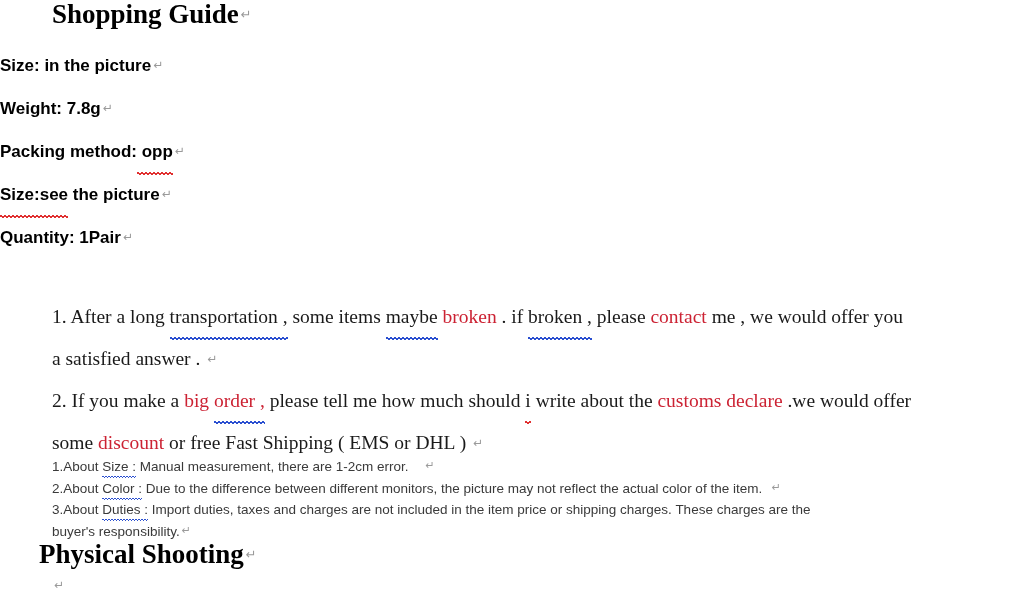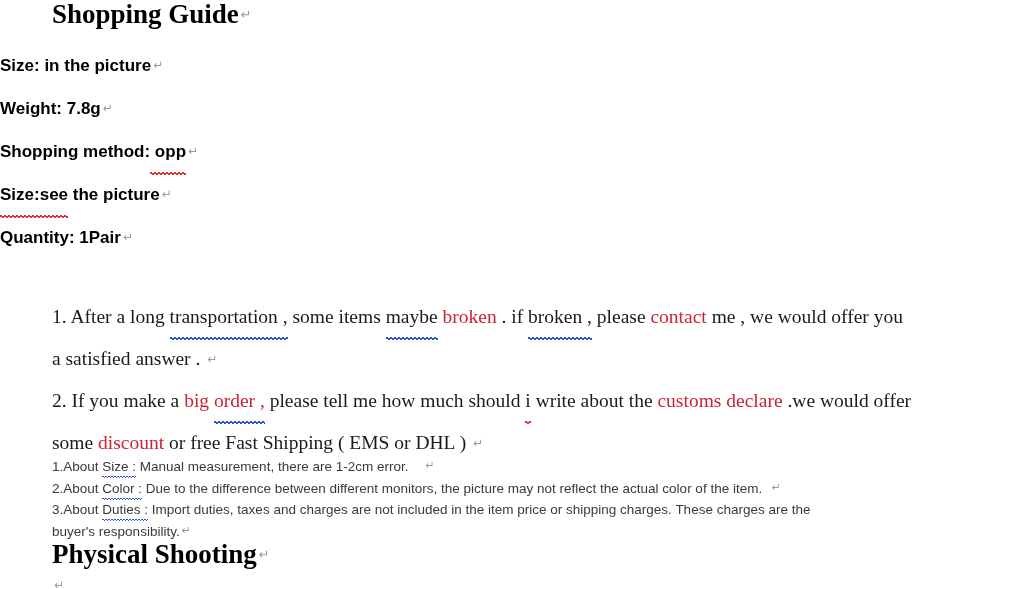--- a/index.html
+++ b/index.html
@@ -35,21 +35,21 @@
     padding: 0;
     white-space: pre;
   }
   #heading-shopping-guide {
     position: absolute;
     left: 52px;
     top: 1px;
   }
   #heading-physical-shooting {
     position: absolute;
-    left: 52px;
+    left: 39px;
     top: 541px;
     text-align: right;
   }
 
   
   .pilcrow {
     color: #9a9a9a;
     font-family: "DejaVu Sans", sans-serif;
     font-weight: normal;
     font-size: 12px;
@@ -149,21 +149,21 @@
 
   <h1 class="heading" id="heading-shopping-guide"><span>Shopping Guide</span><span class="pilcrow">↵</span></h1>
 
   <div class="spec-block">
 
     <div class="spec-line"><span>Size: in the picture</span><span class="pilcrow">↵</span></div>
 
     <div class="spec-line"><span>Weight: 7.8g</span><span class="pilcrow">↵</span></div>
 
 
-    <div class="spec-line"><span>Shopping method:</span><span class="sq sq-red"><span> opp</span></span><span class="pilcrow">↵</span></div>
+    <div class="spec-line"><span>Packing method:</span><span class="sq sq-red"><span> opp</span></span><span class="pilcrow">↵</span></div>
 
     <div class="spec-line"><span class="sq sq-red"><span>Size:see</span></span><span> the picture</span><span class="pilcrow">↵</span></div>
 
     <div class="spec-line"><span>Quantity: 1Pair</span><span class="pilcrow">↵</span></div>
 
   </div>
 
   <div class="para-block">
 
     <div class="para-line"><span>1. After a long </span><span class="sq sq-blue"><span>transportation ,</span></span><span> some items </span><span class="sq sq-blue"><span>maybe</span></span><span> </span><span class="red-text">broken</span><span> . if </span><span class="sq sq-blue"><span>broken ,</span></span><span> please </span><span class="red-text">contact</span><span> me , we would offer you</span></div>

